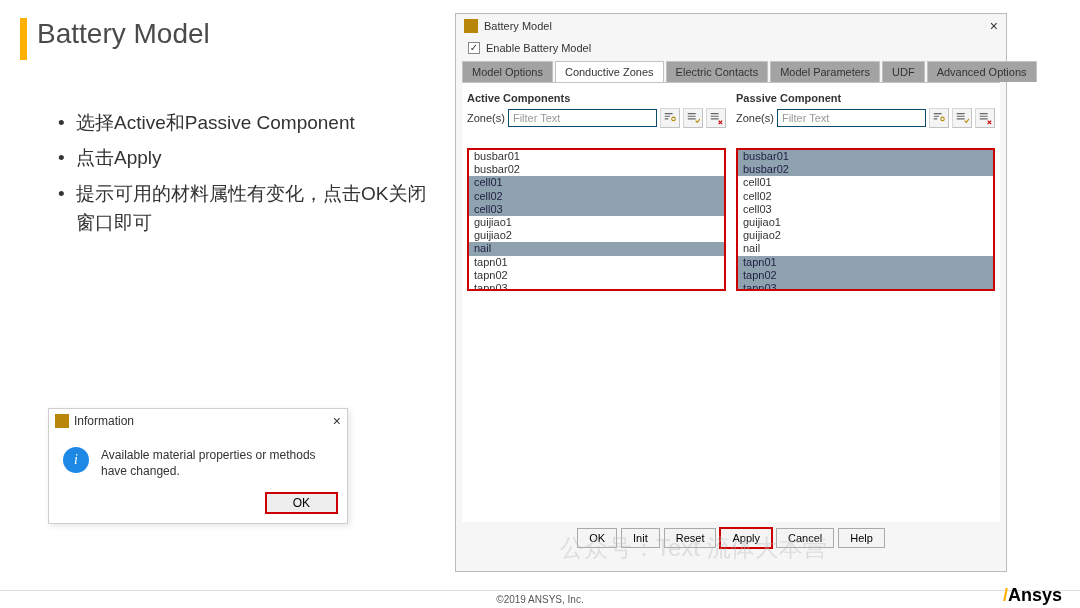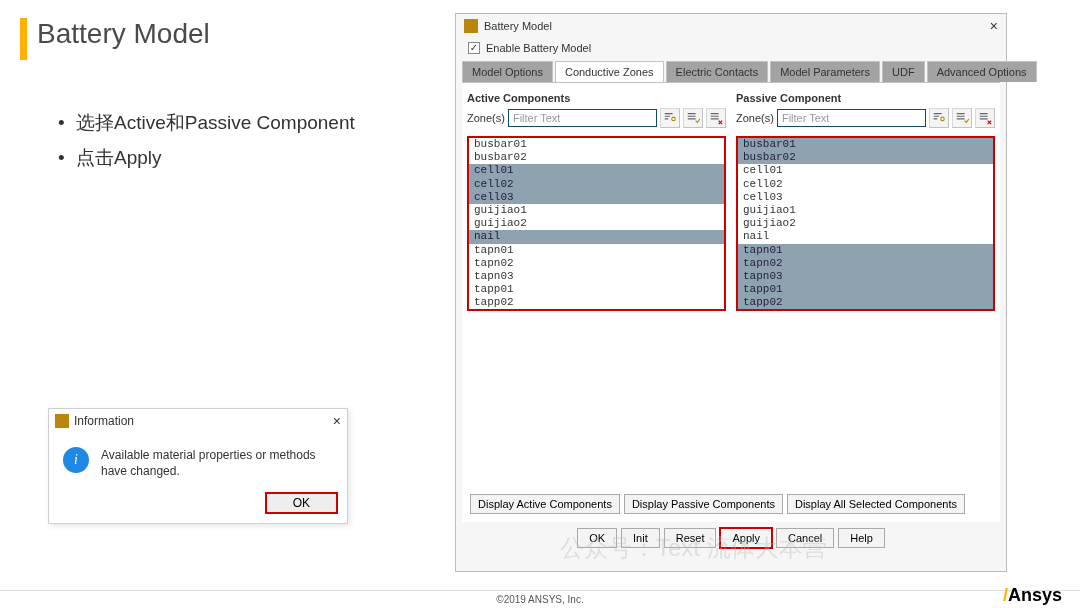--- a/index.html
+++ b/index.html
@@ -27,26 +27,26 @@
   .bd-icon { width: 14px; height: 14px; background: #b8860b; }
   .bd-close { font-size: 14px; cursor: pointer; }
   .enable-row { display: flex; align-items: center; gap: 6px; padding: 4px 12px 7px; }
   .chk { width: 12px; height: 12px; border: 1px solid #888; background: #fff; display: flex; align-items: center; justify-content: center; font-size: 10px; line-height: 1; }
   .tabs { display: flex; gap: 0; padding: 0 6px; }
   .tab { border: 1px solid #c2c2c2; border-bottom: none; padding: 4px 9px; background: #a3a3a3; font-size: 11px; cursor: pointer; white-space: nowrap; margin-right: 2px; }
   .tab.active { background: #fff; font-weight: 400; }
   .panel-area { border-top: 1px solid #c2c2c2; margin: 0 6px; background: #fff; height: 440px; display: flex; padding: 6px 0 6px; position: relative; }
   .col { flex: 1; padding: 0 5px; display: flex; flex-direction: column; }
   .col-title { font-weight: bold; margin: 3px 0 4px; font-size: 11px; }
-  .filter-row { display: flex; gap: 3px; align-items: center; margin-bottom: 8px; }
+  .filter-row { display: flex; gap: 3px; align-items: center; margin-bottom: 20px; }
   .zones-lbl { font-size: 11px; }
   .filter-box { flex: 1; border: 1px solid #0c4a6e; padding: 2px 4px; font-size: 11px; color: #999; background: #fff; }
   .ibtn { width: 20px; height: 20px; border: 1px solid #c2c2c2; border-top-color: #d8d8d8; border-left-color: #d8d8d8; background: #f4f4f4; display: flex; align-items: center; justify-content: center; font-size: 9px; cursor: pointer; color: #555; }
   .ibtn svg { width: 14px; height: 14px; }
-  .list-box { border: 2px solid #c00; height: 175px; background: #5eead4; overflow: hidden; font-size: 11px; font-family: Liberation Mono, monospace; }
+  .list-box { border: 2px solid #c00; height: 143px; background: #5eead4; overflow: hidden; font-size: 11px; font-family: Liberation Sans, sans-serif; }
   .lr { padding: 0 5px; line-height: 13.2px; background: #fff; cursor: pointer; }
   .lr.sel { background: #8ea2b0; color: #224; }
   .filler { flex: 1; }
   .btn-row { position: absolute; left: 0; right: 0; bottom: 8px; display: flex; gap: 4px; justify-content: flex-start; padding: 0 8px; }
   .dbtn { border: 1px solid #aaa; background: #f4f4f4; padding: 3px 7px; font-size: 11px; cursor: pointer; white-space: nowrap; }
   .bottom-btns { display: flex; gap: 4px; justify-content: center; padding: 6px; }
   .bb { border: 1px solid #aaa; background: #f4f4f4; padding: 3px 11px; font-size: 11px; cursor: pointer; }
   .bb.apply { outline: 2px solid #c00; outline-offset: -1px; }
   .copyright { position: absolute; left: 0; right: 0; bottom: 3px; text-align: center; font-size: 10px; color: #555; border-top: 1px solid #ddd; padding-top: 3px; }
   .ansys-logo { position: absolute; right: 18px; bottom: 2px; font-size: 18px; font-weight: bold; color: #000; }
@@ -58,20 +58,21 @@
 
 <div class="slide-title-wrap">
   <div class="orange-bar"></div>
   <div class="slide-title">Battery Model</div>
 </div>
 
 <div class="content-left">
   <ul>
     <li>选择Active和Passive Component</li>
     <li>点击Apply</li>
+    <li>提示可用的材料属性有变化，点击OK关闭窗口即可</li>
   </ul>
 </div>
 
 <div class="info-dialog">
   <div class="info-header">
     <div class="info-header-left">
       <span class="info-icon-small"></span>
       <span>Information</span>
     </div>
     <span class="info-close">×</span>
@@ -185,25 +186,20 @@
           <div class="lr">nail</div>
           <div class="lr sel">tapn01</div>
           <div class="lr sel">tapn02</div>
           <div class="lr sel">tapn03</div>
           <div class="lr sel">tapp01</div>
           <div class="lr sel">tapp02</div>
           <div class="lr sel">tapp03</div>
         </div>
       <div class="filler"></div>
     </div>
-    <div class="btn-row">
-      <button class="dbtn">Display Active Components</button>
-      <button class="dbtn">Display Passive Components</button>
-      <button class="dbtn">Display All Selected Components</button>
-    </div>
   </div>
   <div class="bottom-btns">
     <button class="bb">OK</button>
     <button class="bb">Init</button>
     <button class="bb">Reset</button>
     <button class="bb apply">Apply</button>
     <button class="bb">Cancel</button>
     <button class="bb">Help</button>
   </div>
 </div>

